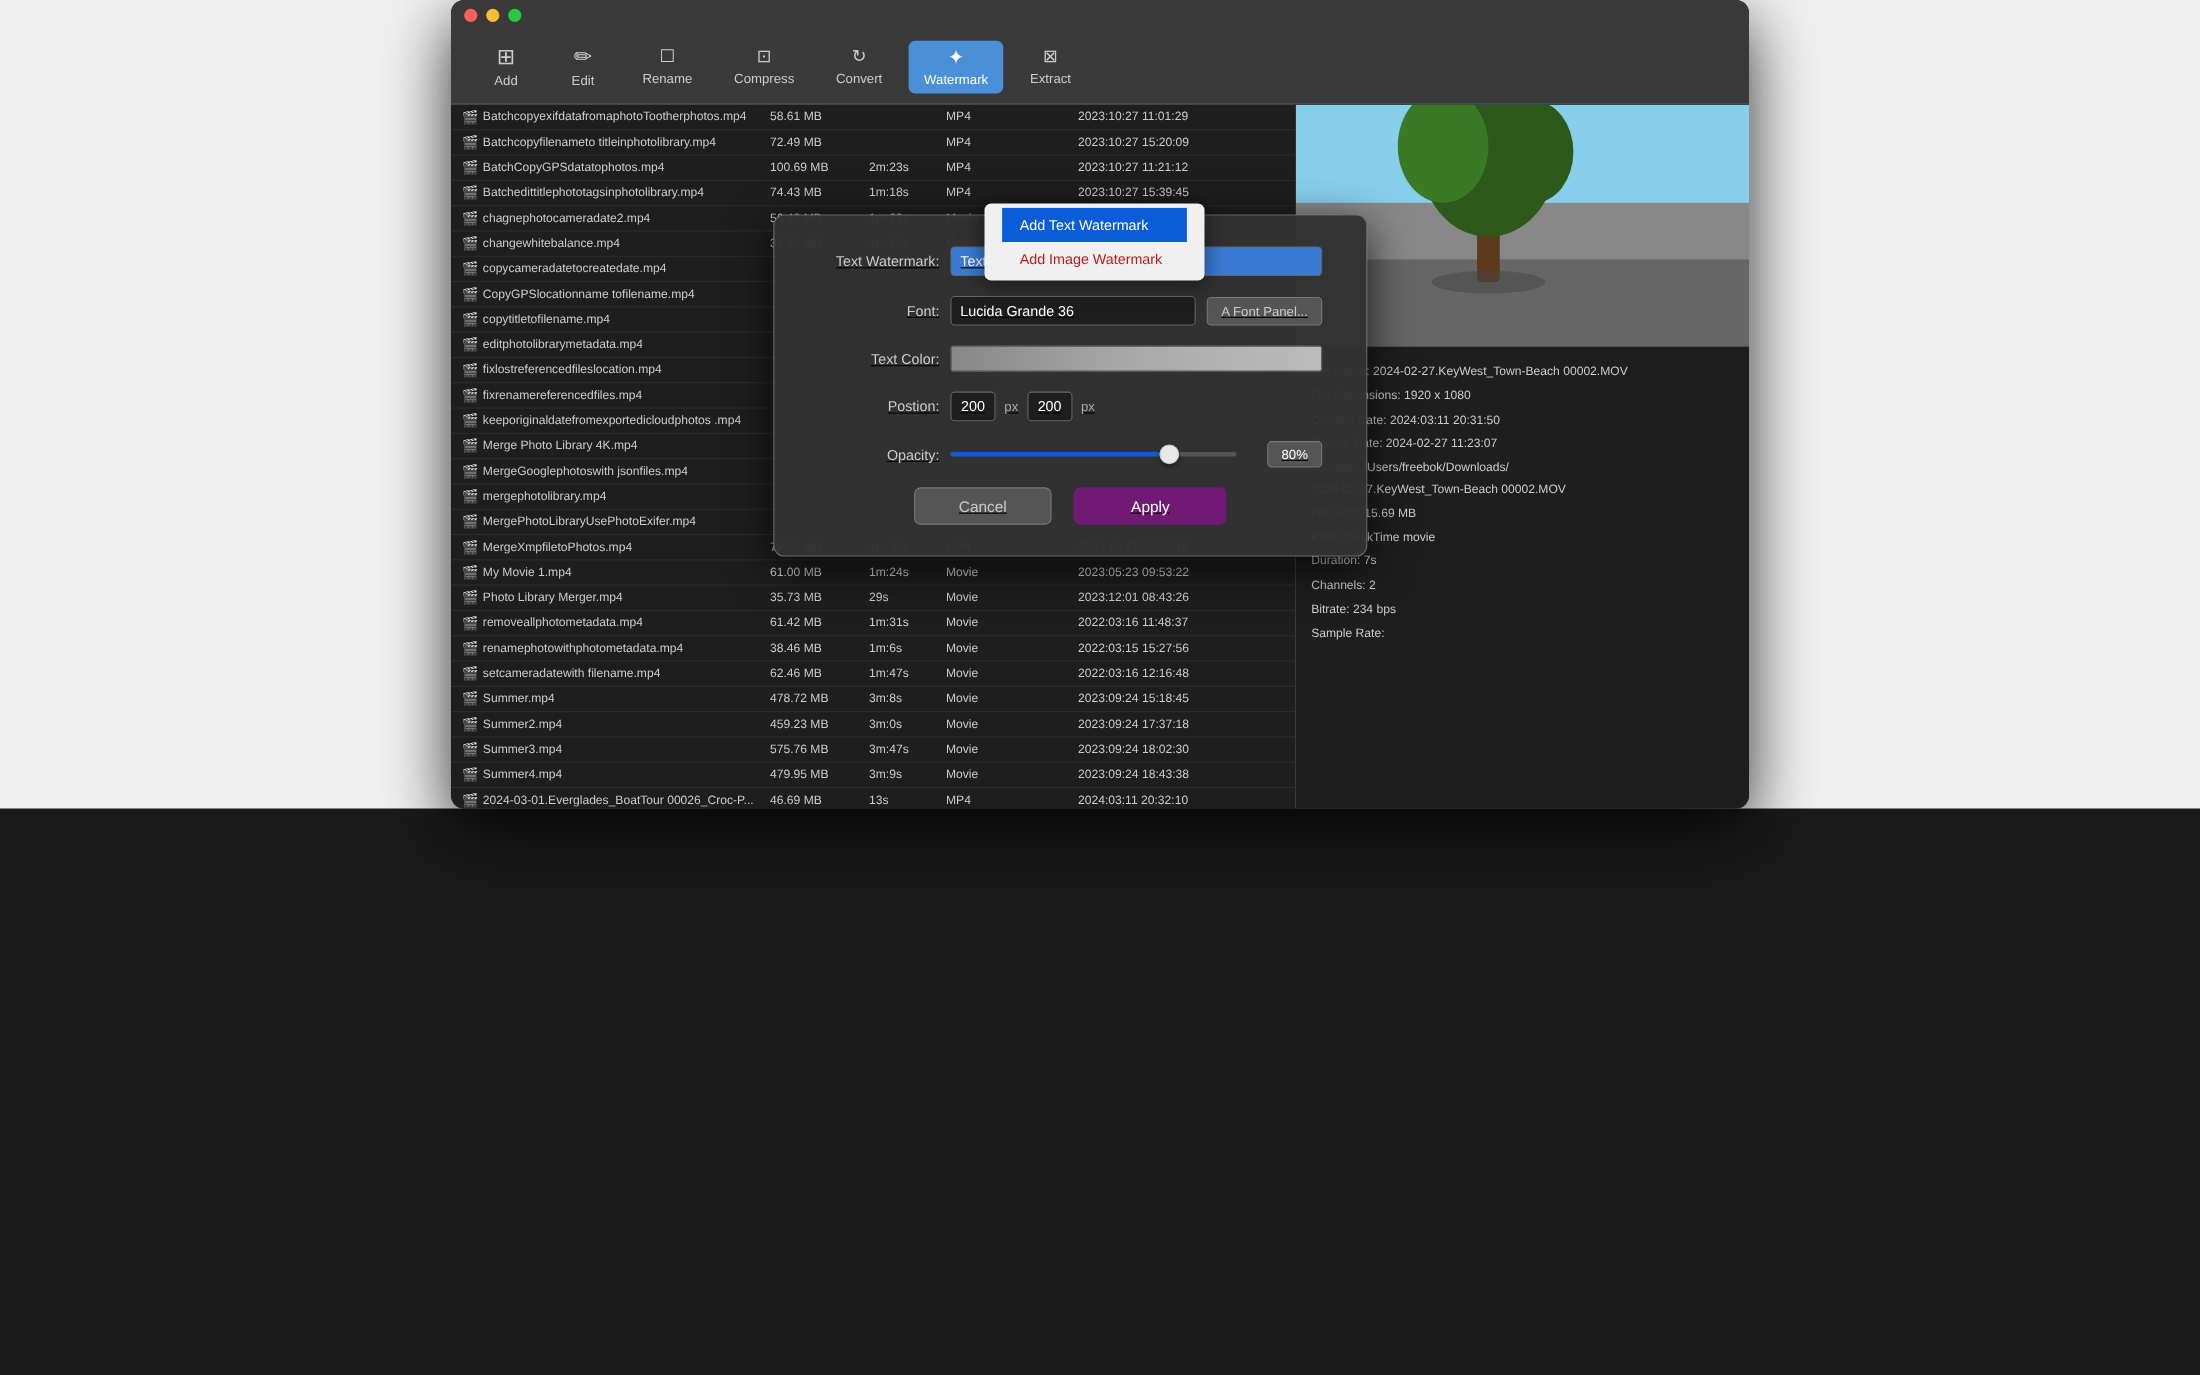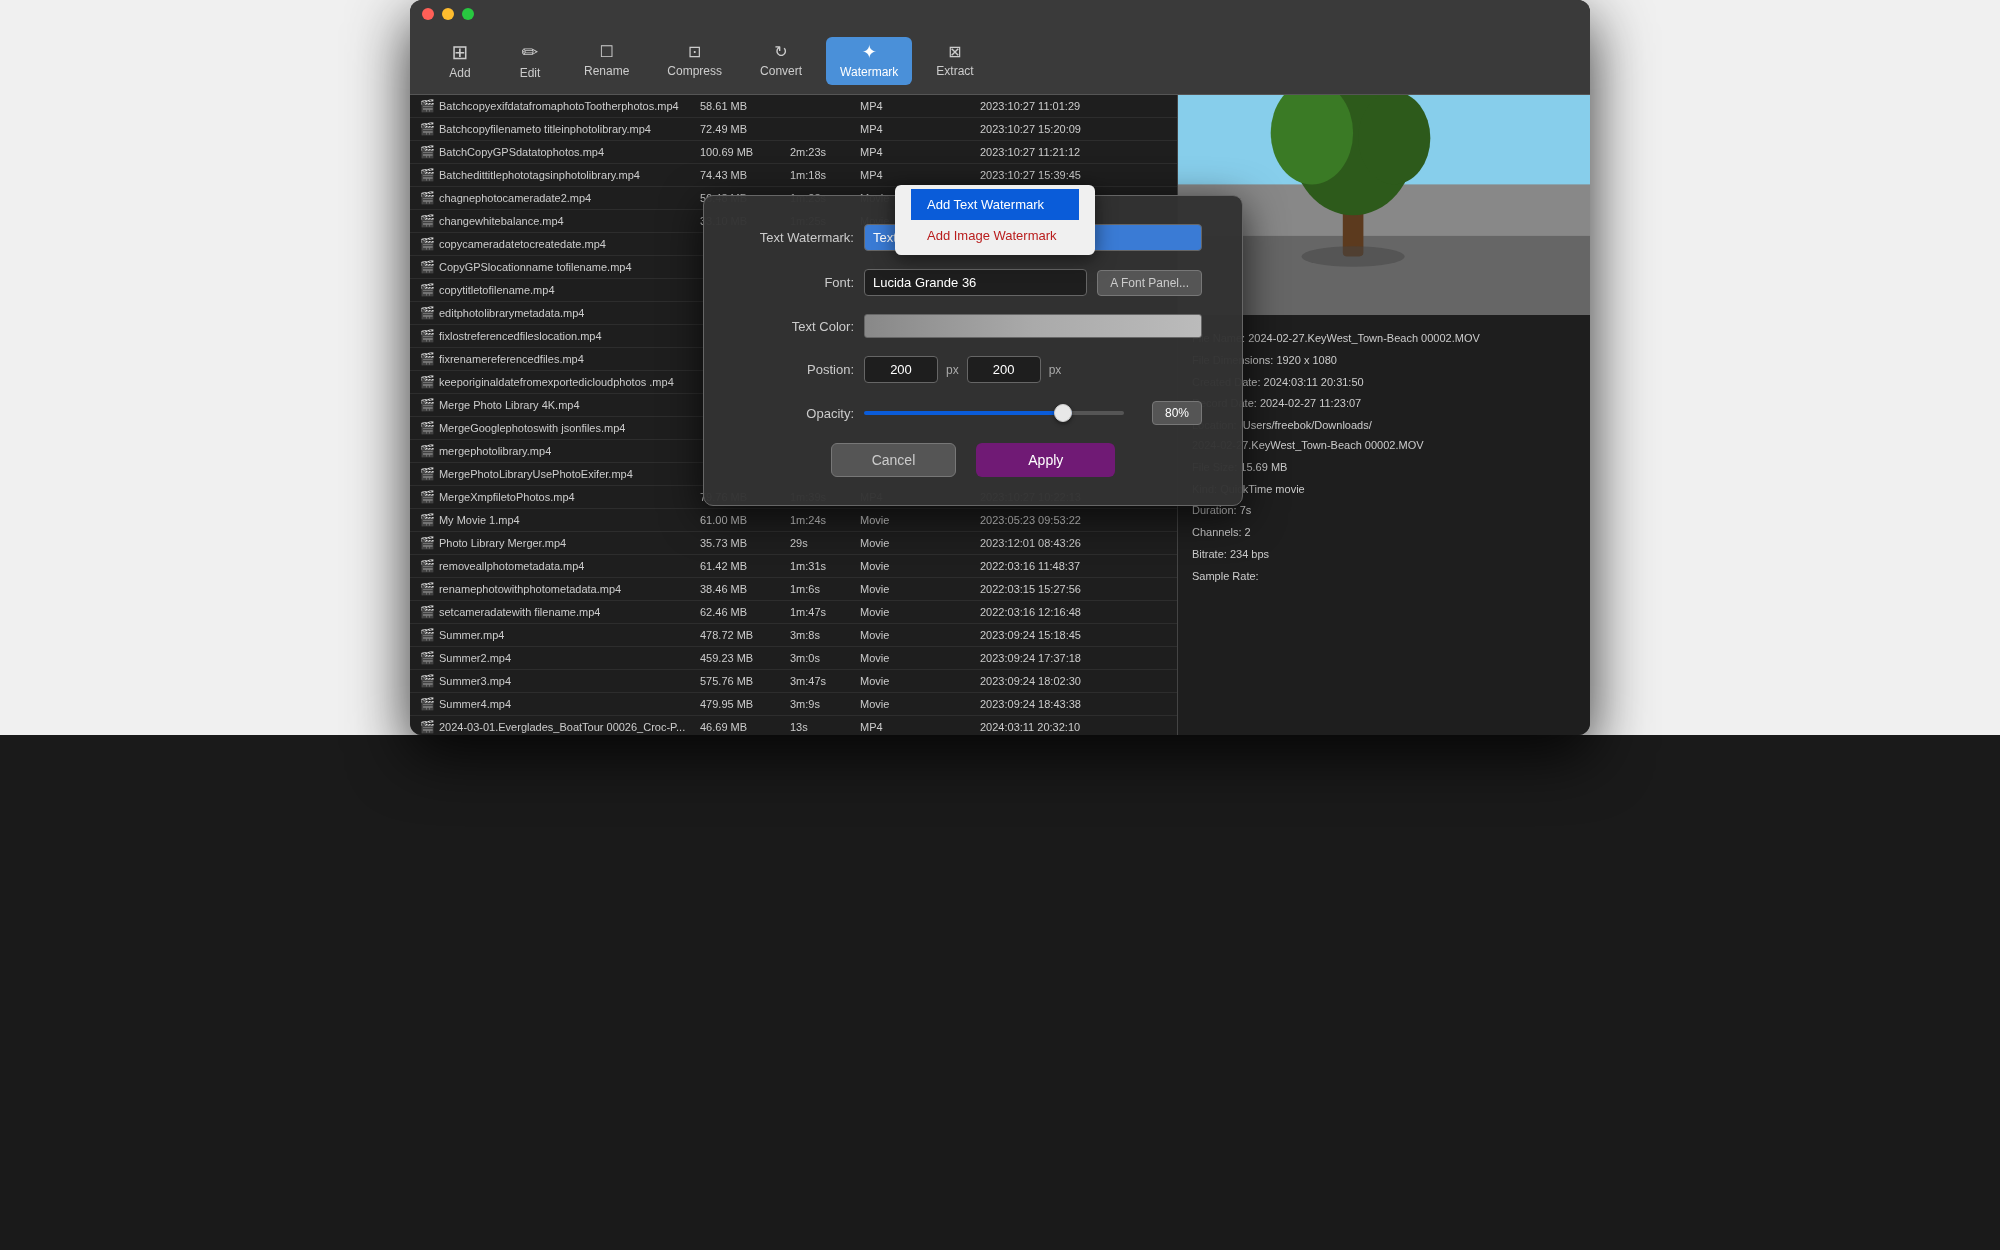--- a/index.html
+++ b/index.html
@@ -192,21 +192,21 @@
       background: linear-gradient(to right, #888, #aaa, #bbb);
       border-radius: 3px;
       border: 1px solid #666;
     }
     .position-inputs {
       display: flex;
       align-items: center;
       gap: 8px;
     }
     .position-input {
-      width: 74px;
+      width: 41px;
       background: #1e1e1e;
       border: 1px solid #666;
       border-radius: 4px;
       padding: 5px 8px;
       color: #fff;
       font-size: 13px;
       text-align: center;
     }
     .px-label {
       color: #aaa;
@@ -684,21 +684,21 @@
 
         <div class="dropdown-menu" style="top:90px; left:485px;">
           <div class="dropdown-item highlighted">
             <span>Add Text Watermark</span>
           </div>
           <div class="dropdown-item">
             <span>Add Image Watermark</span>
           </div>
         </div>
 
-        <div class="watermark-dialog" style="top:100px; left:50%; transform:translateX(-55%);">
+        <div class="watermark-dialog" style="top:100px; left:50%; transform:translateX(-55%);text-decoration:underline;">
 
           <div class="dialog-row">
             <span class="dialog-label">Text Watermark:</span>
             <input class="dialog-input highlighted" type="text" value="Text WaterMark" style="">
           </div>
 
           <div class="dialog-row">
             <span class="dialog-label">Font:</span>
             <input class="dialog-input" type="text" value="Lucida Grande 36" style="">
             <button class="font-panel-btn">

